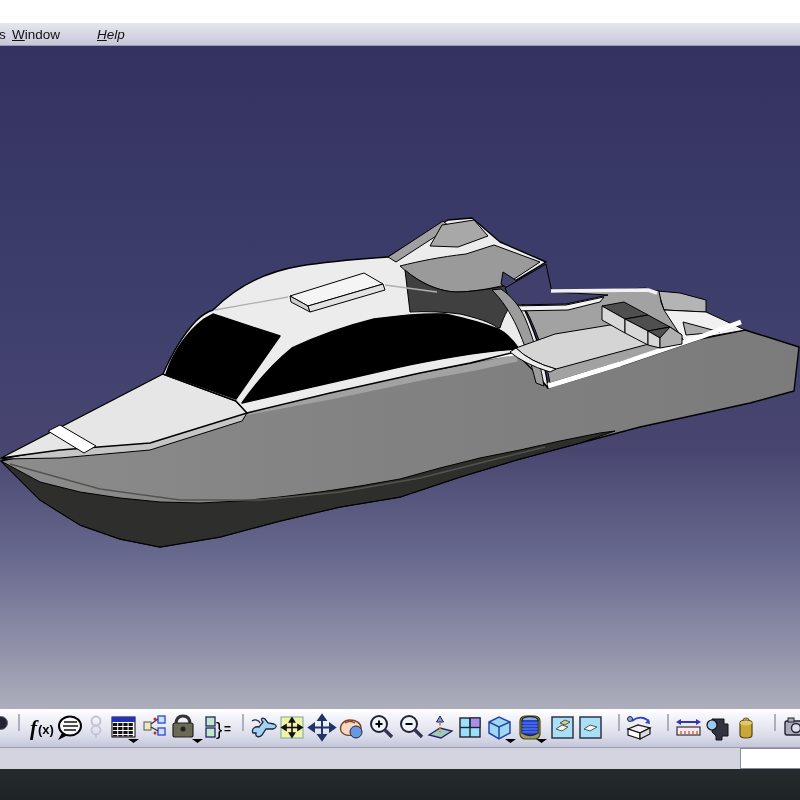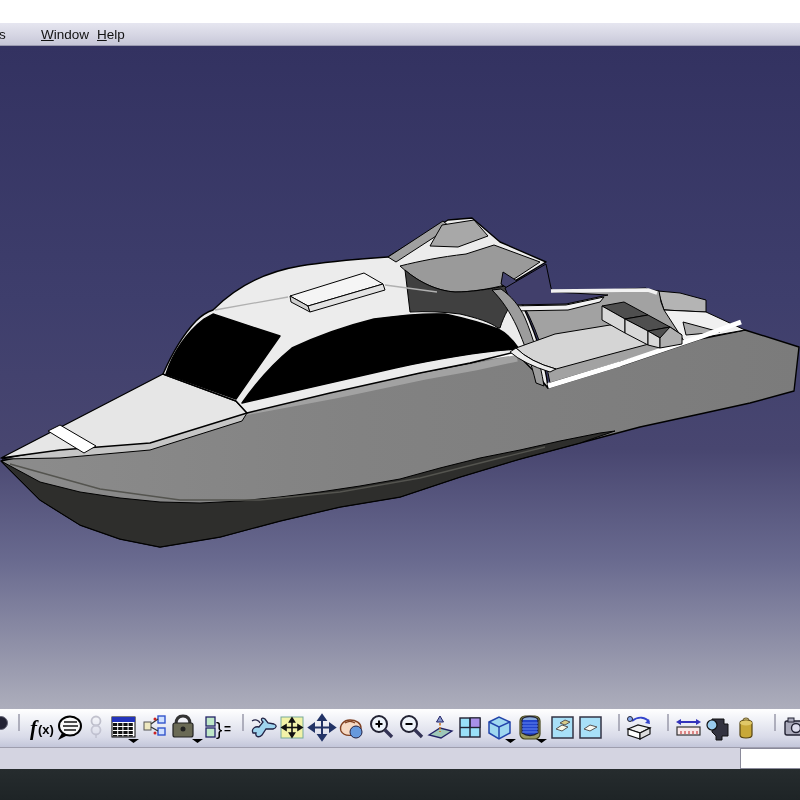--- a/index.html
+++ b/index.html
@@ -18,22 +18,22 @@
   #inputbox{position:absolute;left:740px;top:748px;width:60px;height:21px;background:#ffffff;
             border:1px solid #8a8a9a;border-right:none;box-sizing:border-box;}
   #blackband{position:absolute;left:0;top:769px;width:800px;height:31px;
              background:linear-gradient(180deg,#262c2e 0%,#1e2426 100%);}
 </style>
 </head>
 <body>
 <div id="topwhite"></div>
 <div id="menubar">
   <span class="mitem" style="left:-1px;">s</span>
-  <span class="mitem" style="left:41px;"><u>W</u>indow</span>
-  <span class="mitem" style="left:97px;"><u>H</u>elp</span>
+  <span class="mitem" style="left:12px;"><u>W</u>indow</span>
+  <span class="mitem" style="left:97px;font-style:italic;"><u>H</u>elp</span>
 </div>
 <svg id="viewport" viewBox="0 46 800 663" width="800" height="663">
   <defs>
     <linearGradient id="bg" x1="0" y1="46" x2="0" y2="709" gradientUnits="userSpaceOnUse">
       <stop offset="0" stop-color="#333261"></stop>
       <stop offset="0.383" stop-color="#3e3e6c"></stop>
       <stop offset="0.609" stop-color="#484670"></stop>
       <stop offset="0.775" stop-color="#696a8f"></stop>
       <stop offset="0.926" stop-color="#9697ac"></stop>
       <stop offset="1" stop-color="#adaebc"></stop>

